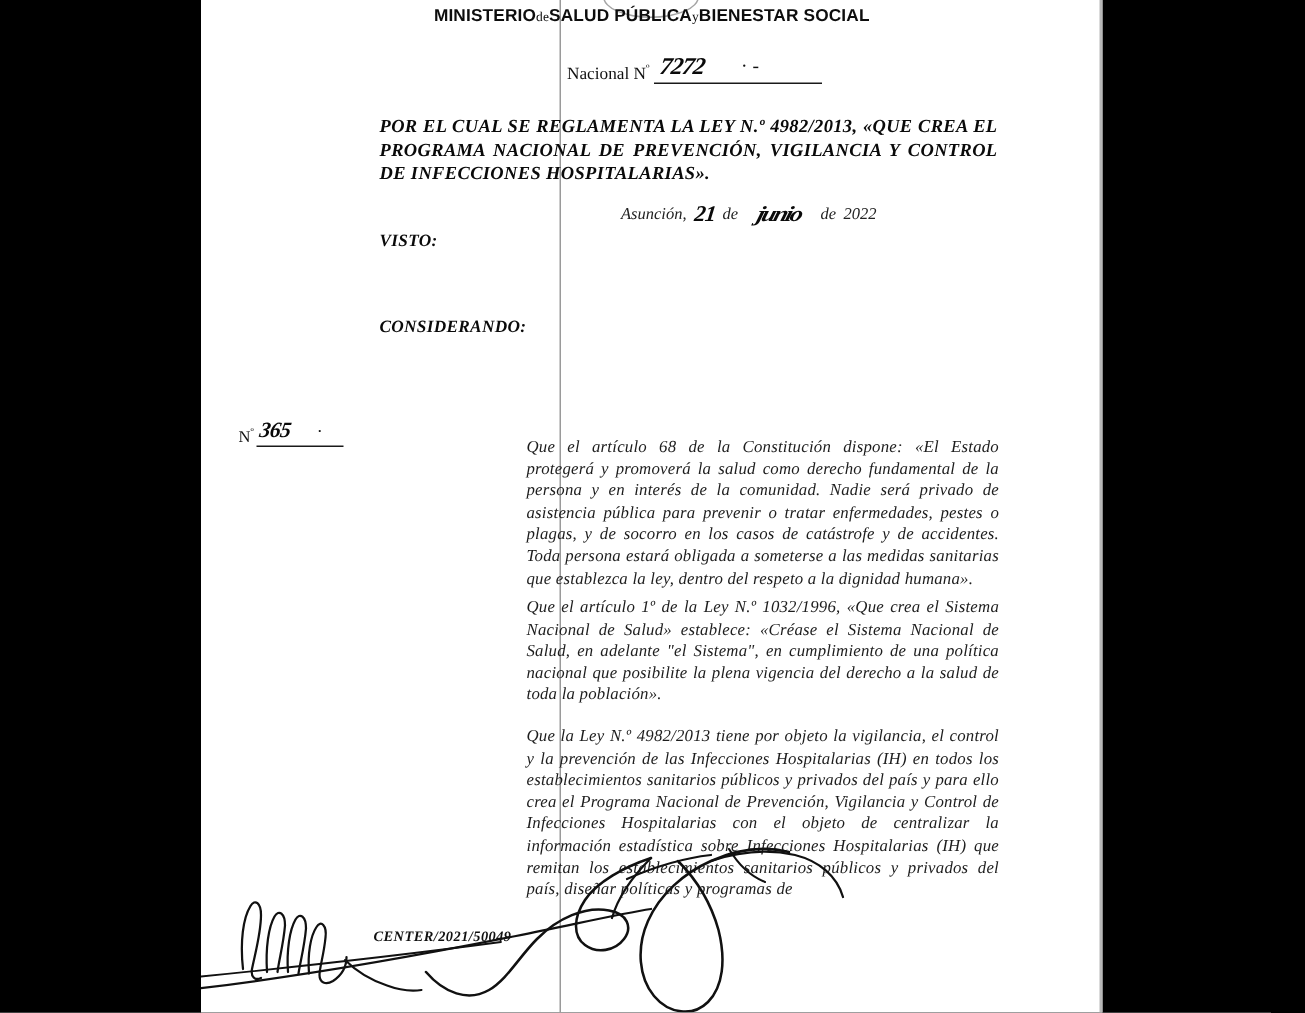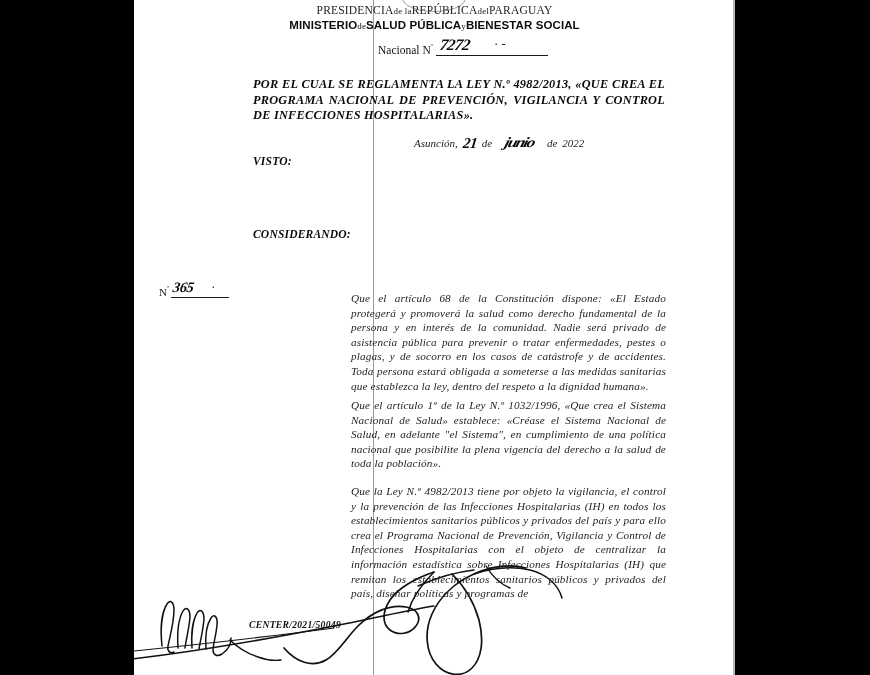--- a/index.html
+++ b/index.html
@@ -208,21 +208,21 @@
     line-height: 14.6px;
     color: #1d1d1d;
     text-align: justify;
     letter-spacing: 0.15px;
   }
 
   #sec-visto { left: 119px; top: 155px; width: 415px; }
   #sec-visto .sec-label { width: 66px; flex: 0 0 66px; }
   #sec-visto .sec-body  { width: 345px; }
 
-  #sec-considerando { left: 119px; top: 228px; width: 415px; }
+  #sec-considerando { left: 119px; top: 212px; width: 415px; }
   #sec-considerando .sec-label { width: 98px; flex: 0 0 98px; }
   #sec-considerando .sec-body  { width: 315px; }
 
   
   .para {
     position: absolute;
     left: 217px;
     width: 315px;
     font-family: "Liberation Serif", serif;
     font-style: italic;
@@ -296,23 +296,20 @@
 <body>
 
 <div id="page-sheet">
 
   <div id="sheet-right-edge"></div>
   <div id="rule-line"></div>
 
   <div id="seal-arc"></div>
 
   <div id="masthead">
-    <div class="mast-line1">
-      <span>PRESIDENCIA</span><span class="sml">de la</span><span>REPÚBLICA</span><span class="sml">del</span><span>PARAGUAY</span>
-    </div>
     <div class="mast-line2">
       <span>MINISTERIO</span><span class="sml">de</span><span>SALUD PÚBLICA</span><span class="sml">y</span><span>BIENESTAR SOCIAL</span>
     </div>
   </div>
 
   <div id="decreto-line">
     <span class="decreto-label"><span>Nacional N</span><sup>º</sup></span>
     <span class="hw-field">
       <span id="decreto-value" class="hw">7272</span>
       <span id="decreto-dash">· -</span>

